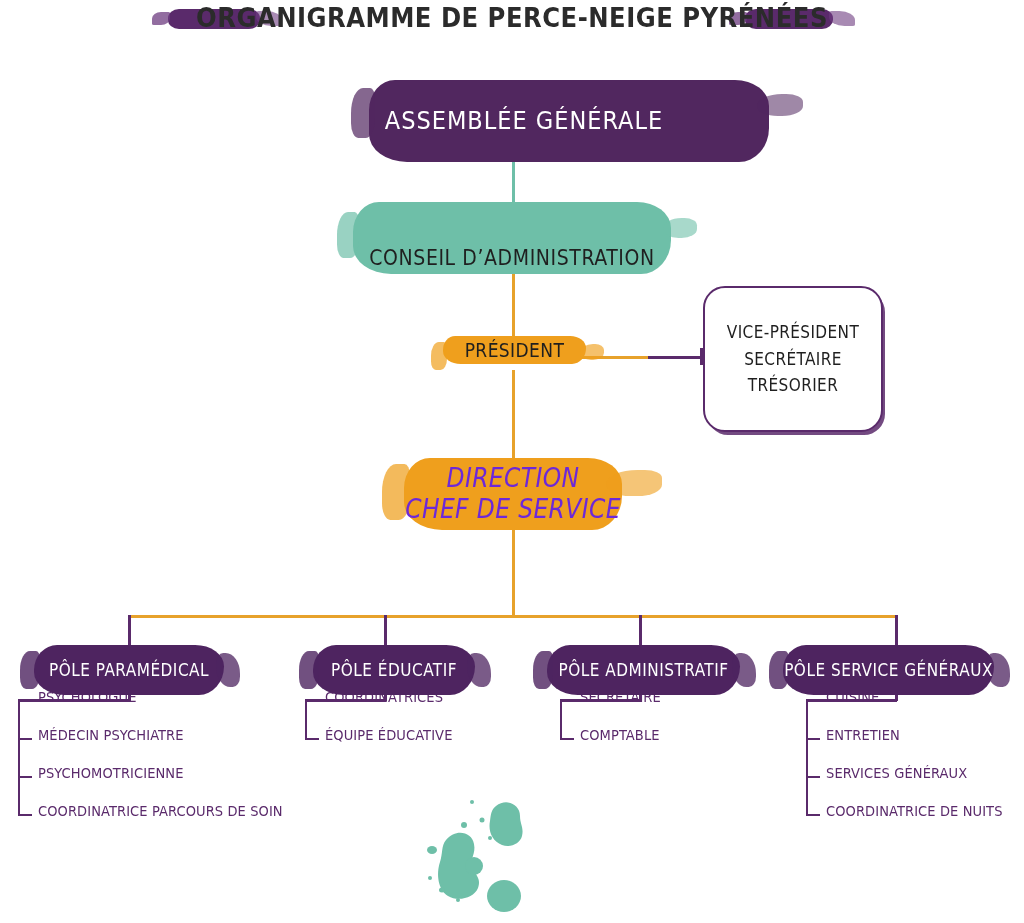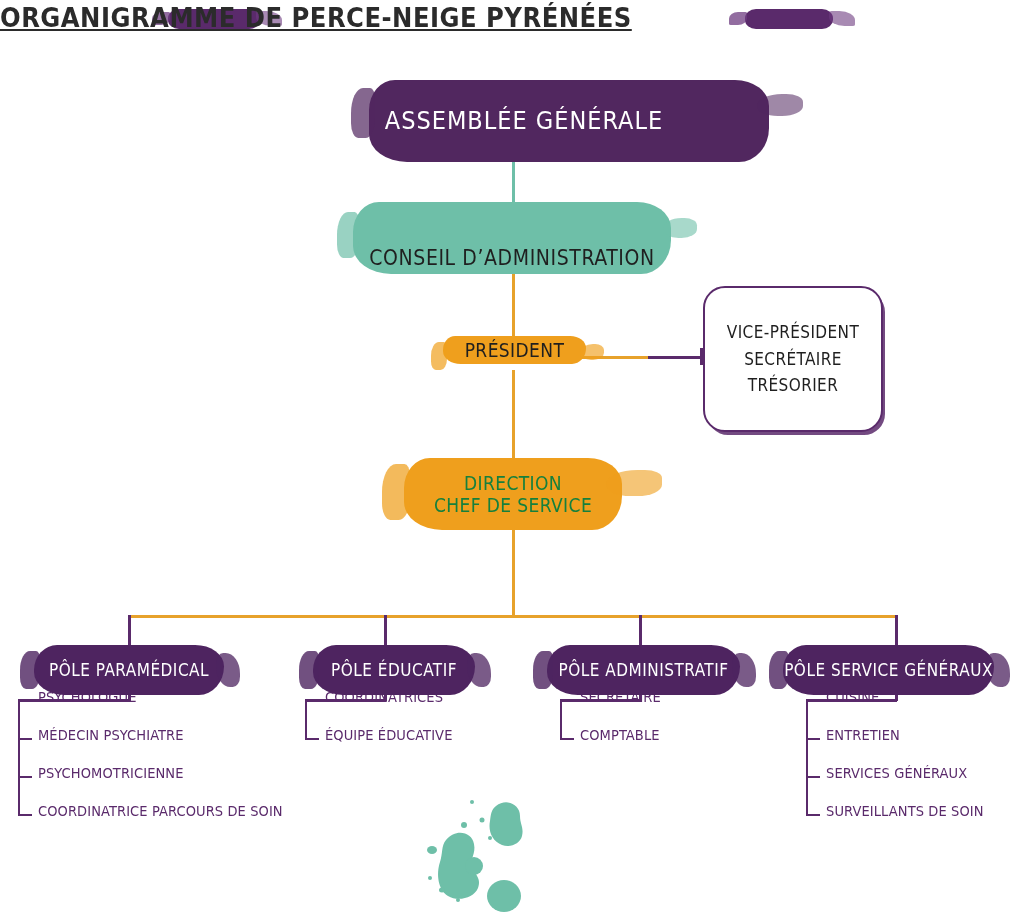--- a/index.html
+++ b/index.html
@@ -19,30 +19,29 @@
   
   #title-bar {
     position: absolute;
     left: 0; top: 0;
     width: 1024px; height: 46px;
   }
   #title-text {
     position: absolute;
     left: 0; top: 2px;
     width: 1024px;
-    text-align: left;
+    text-align: center;
     font-size: 27px;
     letter-spacing: 0.5px;
     font-weight: bold;
     font-stretch: condensed;
     color: #2b2b2b;
     white-space: nowrap;
     text-transform: uppercase;
     font-variant: small-caps;
-    text-decoration: underline;
   }
   .title-brush {
     position: absolute;
     top: 9px;
     height: 20px;
     background: #5a2a6b;
     border-radius: 11px / 9px;
   }
   #title-brush-left  { left: 168px; width: 92px; }
   #title-brush-right { left: 745px; width: 88px; }
@@ -165,23 +164,24 @@
     border-radius: 50% 20% 40% 30%;
     opacity:.7;
   }
 
   
   #node-direction {
     left: 404px; top: 458px; width: 218px; height: 72px;
   }
   #node-direction .brush-fill { background: #ef9f1d; }
   #node-direction .brush-label {
-    color: #15803d;
-    font-size: 19px;
+    color: #6d28d9;
+    font-size: 26px;
     letter-spacing: .4px;
+    font-style: italic;
   }
   #node-direction .brush-fill::after {
     content:"";
     position:absolute; right:-40px; top:12px;
     width:56px; height:26px; background:#ef9f1d;
     border-radius: 65% 35% 50% 50%;
     opacity:.6;
   }
   #node-direction .brush-fill::before {
     content:"";
@@ -432,21 +432,21 @@
     <div class="leaf-row" style="top: 38px;">
       <span class="leaf-tick"></span>
       <span class="leaf-text">ENTRETIEN</span>
     </div>
     <div class="leaf-row" style="top: 76px;">
       <span class="leaf-tick"></span>
       <span class="leaf-text">SERVICES GÉNÉRAUX</span>
     </div>
     <div class="leaf-row" style="top: 114px;">
       <span class="leaf-tick"></span>
-      <span class="leaf-text">SURVEILLANTS DE SOIN</span>
+      <span class="leaf-text">COORDINATRICE DE NUITS</span>
     </div>
   </div>
 
 <div class="conn conn-v plum" style="left:128px; top:695px; height:6px;"></div>
 <div class="conn conn-h plum" style="left:18px;  top:699px; width:112px;"></div>
 <div class="conn conn-v plum" style="left:384px; top:695px; height:6px;"></div>
 <div class="conn conn-h plum" style="left:305px; top:699px; width:81px;"></div>
 <div class="conn conn-v plum" style="left:639px; top:695px; height:6px;"></div>
 <div class="conn conn-h plum" style="left:560px; top:699px; width:81px;"></div>
 <div class="conn conn-v plum" style="left:895px; top:695px; height:6px;"></div>

